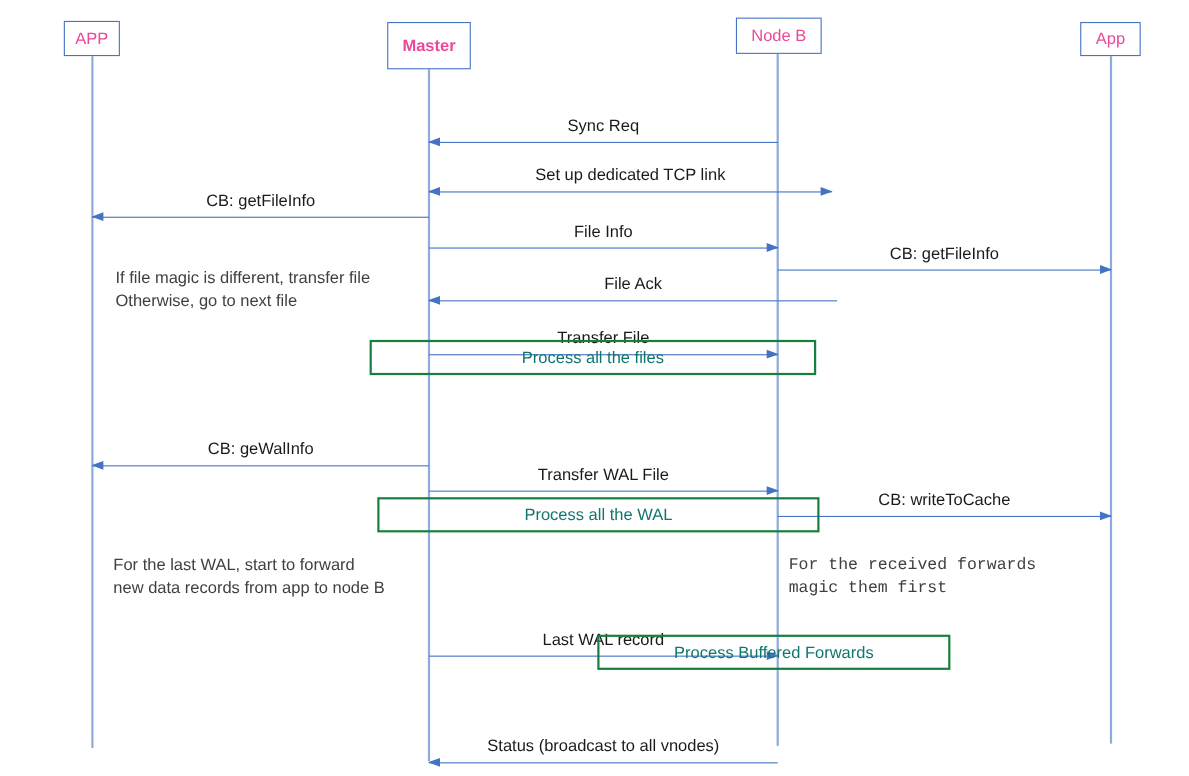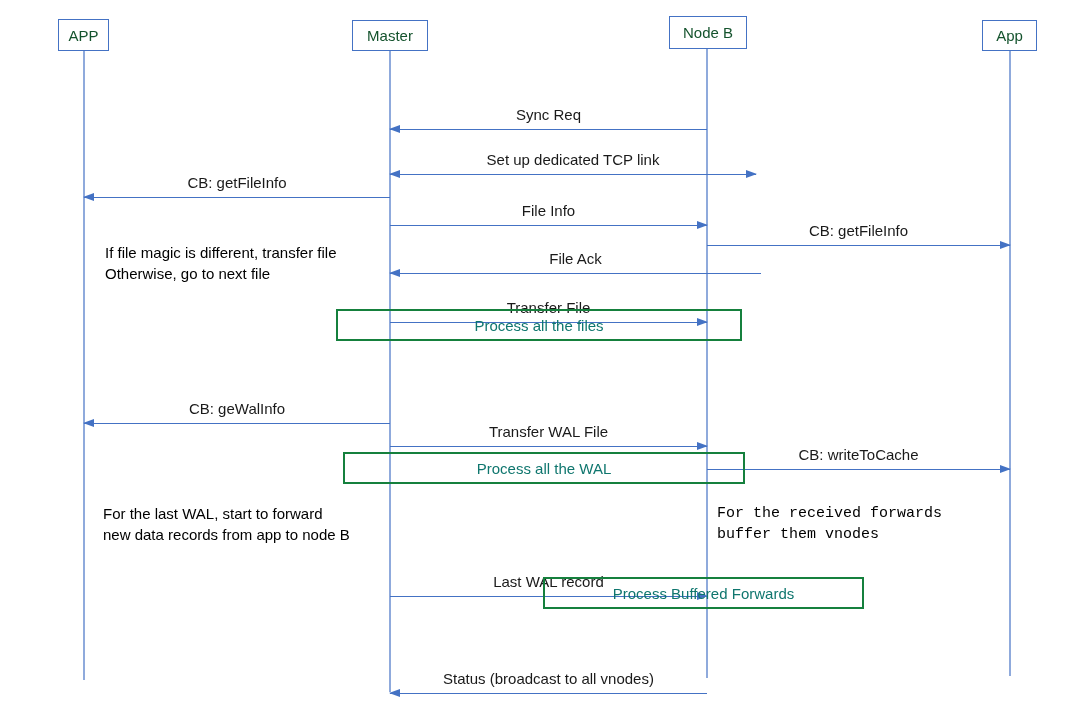--- a/index.html
+++ b/index.html
@@ -3,53 +3,53 @@
 <meta charset="utf-8">
 <style>
   html,body{margin:0;padding:0;background:#ffffff;}
   .stage{
     position:relative;width:1081px;height:705px;background:#ffffff;
     font-family:"Liberation Sans",sans-serif;color:#1a1a1a;overflow:hidden;
   }
   .actor{
     position:absolute;border:1.6px solid #4472C4;background:#ffffff;
     display:flex;align-items:center;justify-content:center;
-    font-size:15px;color:#14532d;box-sizing:border-box;z-index:3;
+    font-size:15px;color:#ec4899;box-sizing:border-box;z-index:3;
   }
   .lifeline{position:absolute;width:1.6px;background:#8FAADC;z-index:0;}
   .msg{position:absolute;height:27px;z-index:2;margin-top:42px;}
   .msg-label{
     position:absolute;left:0;right:0;bottom:7px;text-align:center;
     font-size:15px;white-space:nowrap;color:#1a1a1a;
   }
   .msg-line{position:absolute;left:0;right:0;bottom:0;height:0;border-top:1.5px solid #4472C4;}
   .head-l,.head-r{position:absolute;bottom:-3.4px;width:0;height:0;border-top:4.5px solid transparent;border-bottom:4.5px solid transparent;}
   .head-l{left:-1px;border-right:11px solid #4472C4;}
   .head-r{right:-1px;border-left:11px solid #4472C4;}
   .pbox{
     position:absolute;border:2px solid #15803d;background:transparent;
     display:flex;align-items:center;justify-content:center;font-size:15px;
     box-sizing:border-box;z-index:2;color:#0f766e;
   }
-  .note{position:absolute;font-size:15px;line-height:21px;white-space:nowrap;z-index:2;color:#000000;}
+  .note{position:absolute;font-size:15px;line-height:21px;white-space:nowrap;z-index:2;color:#404040;}
 </style>
 </head>
 <body>
 
 <div class="stage">
 
   <div class="lifeline" style="left:83px;top:51px;height:629px;"></div>
   <div class="lifeline" style="left:389px;top:51px;height:641px;"></div>
   <div class="lifeline" style="left:706px;top:49px;height:629px;"></div>
   <div class="lifeline" style="left:1009px;top:51px;height:625px;"></div>
 
   <div class="actor" style="left:58px;top:19px;width:51px;height:32px;">
     <span>APP</span>
   </div>
-  <div class="actor" style="left:352px;top:20px;width:76px;height:31px;">
+  <div class="actor" style="left:352px;top:20px;width:76px;height:43px;font-weight:bold;">
     <span>Master</span>
   </div>
   <div class="actor" style="left:669px;top:16px;width:78px;height:33px;">
     <span>Node B</span>
   </div>
   <div class="actor" style="left:982px;top:20px;width:55px;height:31px;">
     <span>App</span>
   </div>
 
   <div class="msg" style="left:390px;top:61px;width:317px;">
@@ -150,16 +150,16 @@
   <div class="note" style="left:105px;top:242px;">
     <div>If file magic is different, transfer file</div>
     <div>Otherwise, go to next file</div>
   </div>
   <div class="note" style="left:103px;top:503px;">
     <div>For the last WAL, start to forward</div>
     <div>new data records from app to node B</div>
   </div>
   <div class="note" style="left:717px;top:503px;font-family:Liberation Mono, monospace;">
     <div>For the received forwards</div>
-    <div>buffer them vnodes</div>
+    <div>magic them first</div>
   </div>
 
 </div>
 
 </body></html>

